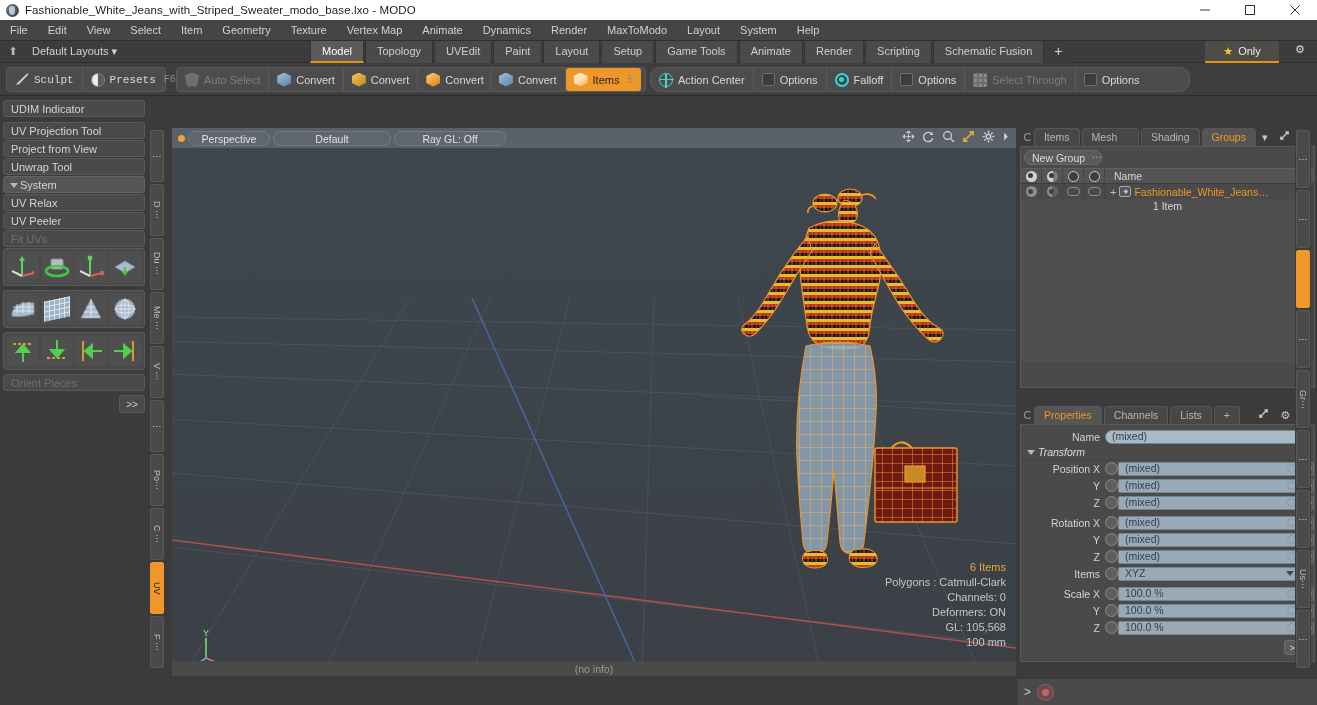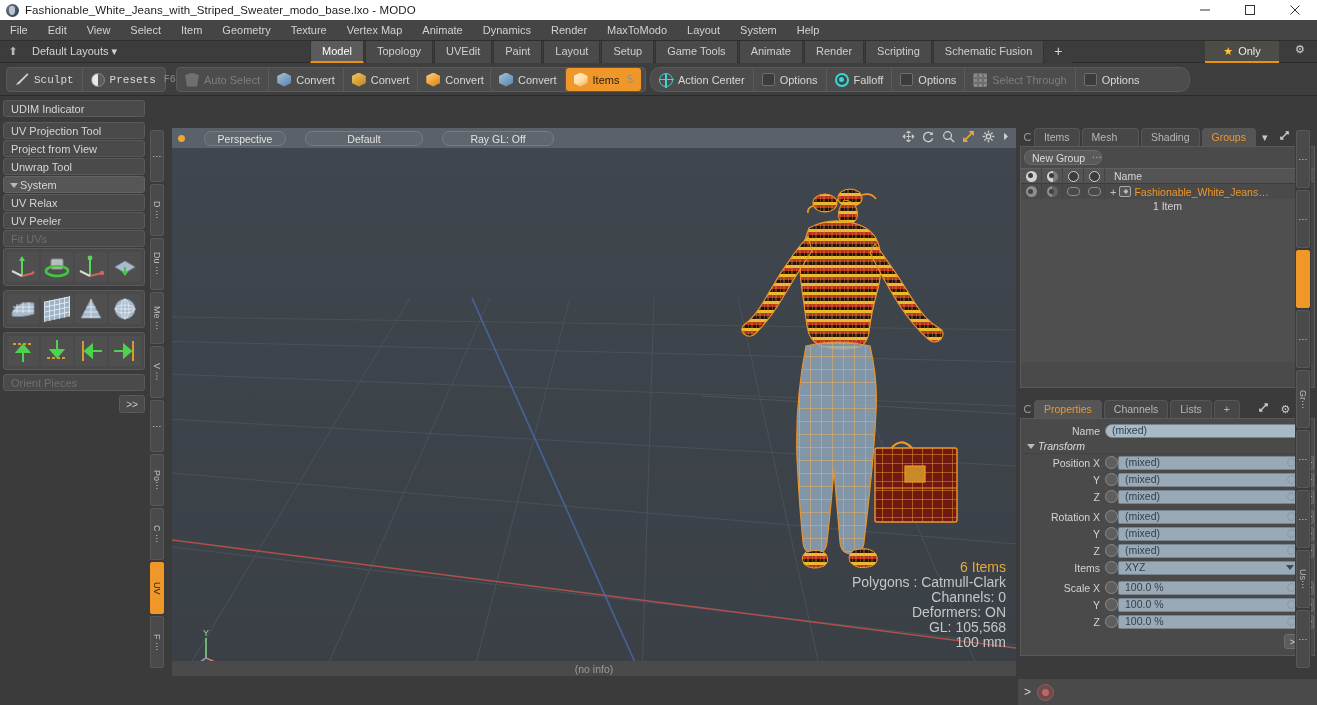--- a/index.html
+++ b/index.html
@@ -153,35 +153,35 @@
   }
   .vtab.active { background: #f0972a; color: #2a2014; border-color:#f0972a; }
 
   
   .viewport {
     position: absolute; top: 128px; left: 172px; width: 844px; height: 550px;
     background: #3b4147; overflow: hidden;
   }
   .vp-header {
     position: absolute; top: 0; left: 0; width: 844px; height: 20px;
-    background: #5a6168; display: flex; align-items: center; gap: 19px; padding-left: 6px;
+    background: #5a6168; display: flex; align-items: center; gap: 3px; padding-left: 6px;
   }
   .vp-dot { width: 7px; height: 7px; border-radius: 50%; background: #e8a838; flex:none; }
   .vp-btn {
     height: 15px; line-height: 14px; padding: 0 10px; font-size: 10.5px; color: #e2e2e2;
     background: #5f666d; border: 1px solid #757c83; border-radius: 7px; text-align: center;
   }
   .vp-nav { position: absolute; right: 6px; top: 2px; display: flex; gap: 7px; align-items: center; }
   .vp-nav span { color: #d3d3d3; font-size: 12px; line-height: 14px; }
   .vp-nav .hot { color: #e8a838; }
   .vp-body { position: absolute; top: 20px; left:0; width: 844px; height: 530px; overflow:hidden;
              background: #3e444b; }
   .vp-stats {
     position: absolute; right: 10px; bottom: 28px; text-align: right;
-    font-size: 14px; color: #c6c6c6; line-height: 15px; z-index: 5;
+    font-size: 11px; color: #c6c6c6; line-height: 15px; z-index: 5;
   }
   .vp-stats .items { color: #e8a838; }
   .vp-foot {
     position: absolute; bottom: 0; left: 0; width: 844px; height: 17px;
     background: #4a4a4a; color: #9a9a9a; font-size: 10.5px;
     text-align: center; line-height: 17px;
   }
 
   
   .rightpanel { position: absolute; top: 128px; left: 1018px; width: 299px; height: 550px; background: #3b3b3b; }
@@ -757,21 +757,21 @@
             <span class="gplus">+</span>
             <span class="gtag"></span>
             <span>Fashionable_White_Jeans…</span>
           </div>
         </div>
         <div class="gsub">1 Item</div>
         <div class="gscroll"></div>
       </div>
     </div>
 
-    <div class="tabrow" style="margin-top:12px">
+    <div class="tabrow" style="margin-top:18px">
       <div class="rdot"></div>
       <div id="rtabs-bot" style="display:flex">
           <div class="rtab active">Properties</div>
           <div class="rtab">Channels</div>
           <div class="rtab">Lists</div>
           <div class="rtab">+</div>
         </div>
       <div style="margin-left:auto;display:flex;align-items:center;padding-right:5px;gap:4px;">
         <span class="rtool">
           <svg width="11" height="11" viewBox="0 0 12 12">

